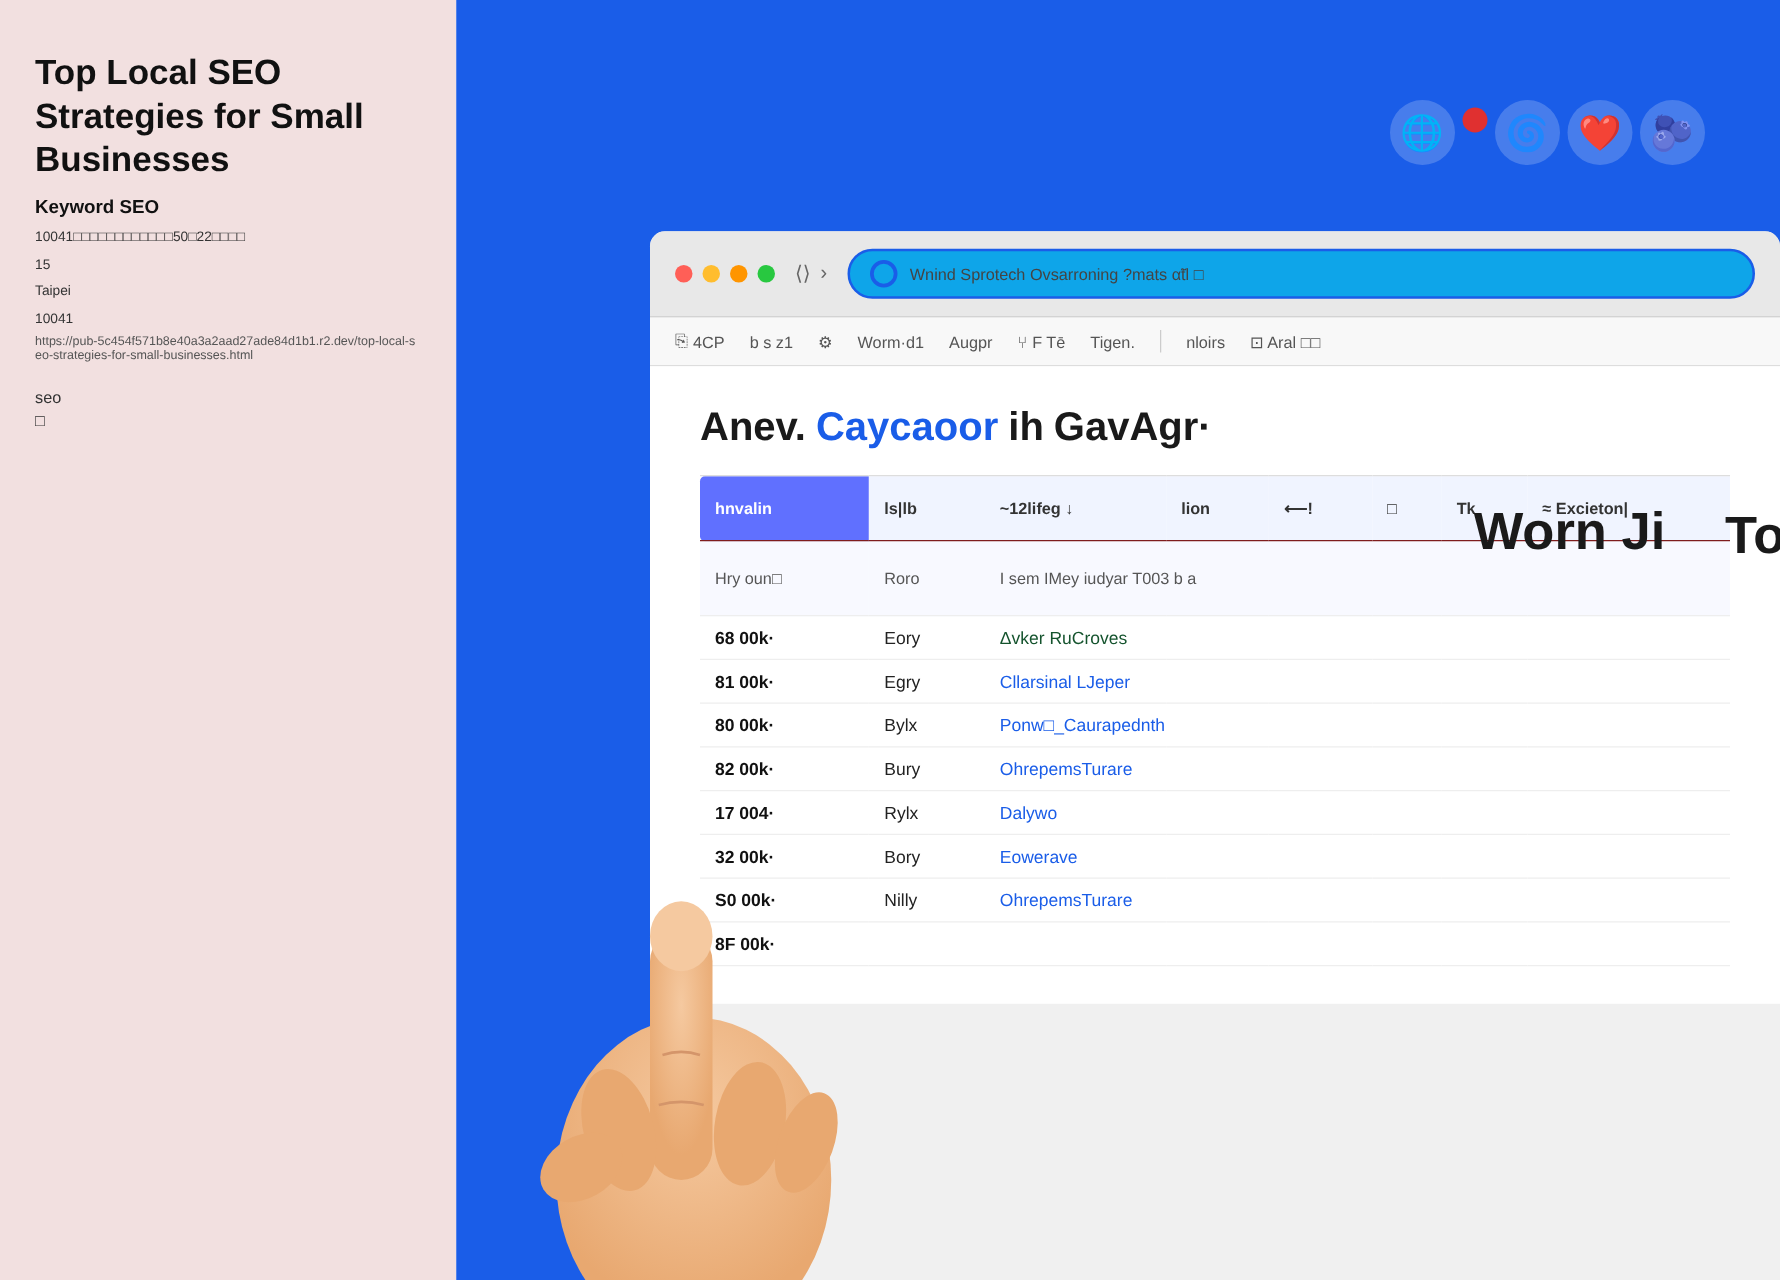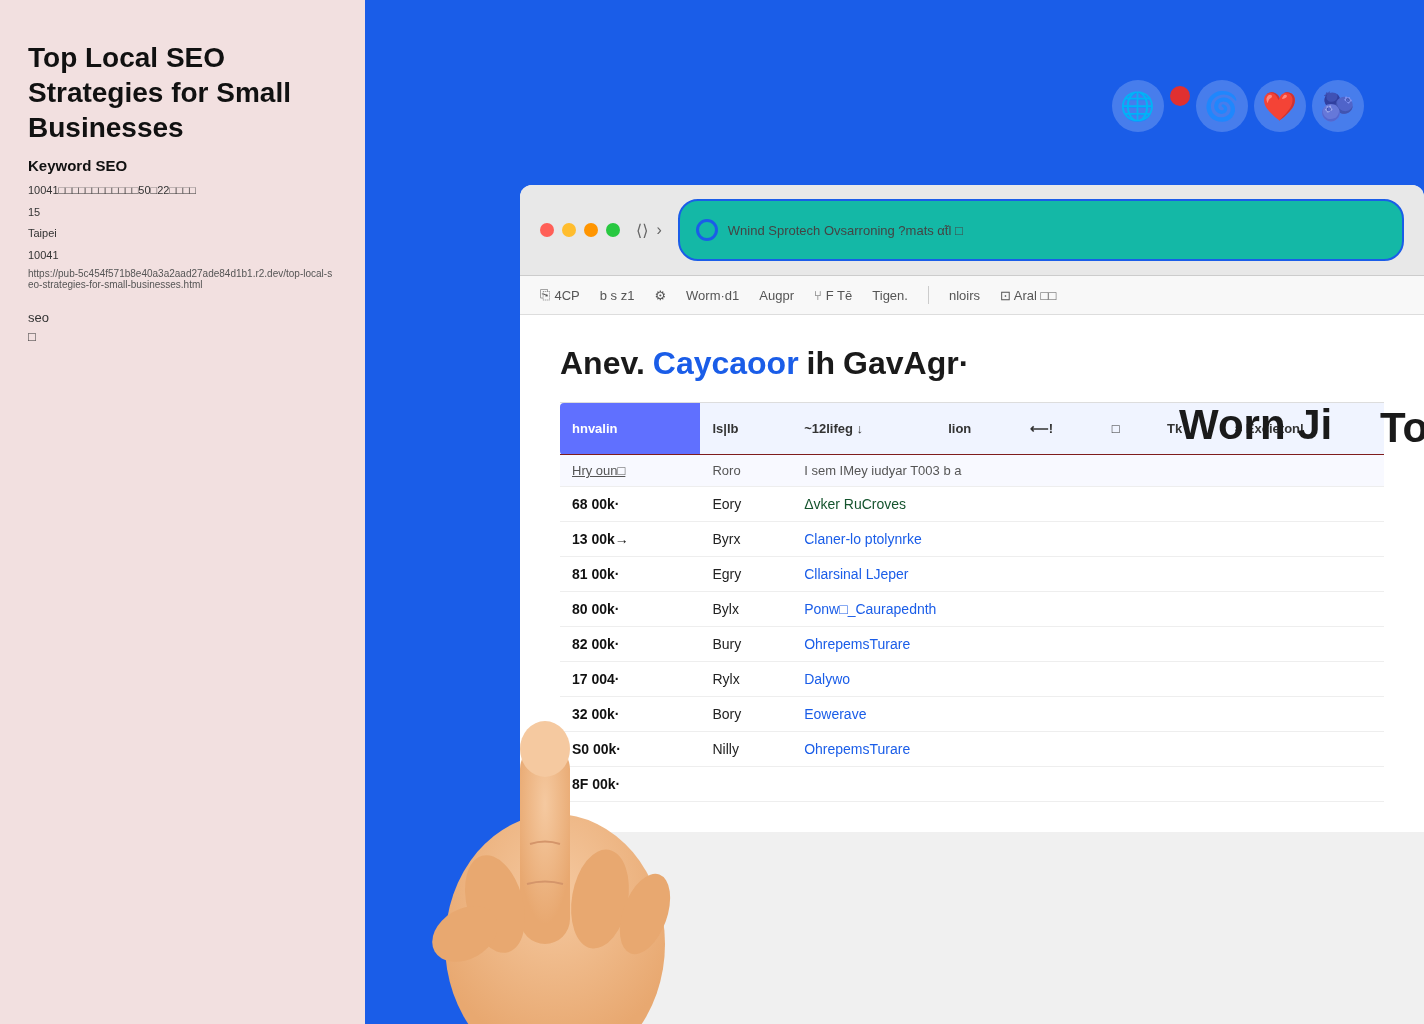--- a/index.html
+++ b/index.html
@@ -117,23 +117,23 @@
     .nav-buttons {
       display: flex;
       gap: 8px;
       align-items: center;
       color: #666;
       font-size: 14px;
     }
 
     .address-bar {
       flex: 1;
-      background: #14b8a6;
+      background: #0ea5e9;
       border-radius: 20px;
-      padding: 18px 16px;
+      padding: 7px 16px;
       display: flex;
       align-items: center;
       gap: 10px;
       border: 2px solid #1a5de8;
     }
 
     .address-bar-circle {
       width: 22px;
       height: 22px;
       border-radius: 50%;
@@ -350,35 +350,30 @@
             <th style="background:#6070ff;color:white;border-radius:4px 0 0 4px;">hnvalin</th>
             <th>ls|lb</th>
             <th>~12lifeg ↓</th>
             <th>lion</th>
             <th>⟵!</th>
             <th>□</th>
             <th>Tk</th>
             <th>≈ Excieton|</th>
           </tr>
           <tr style="background:#f8f9ff;border-bottom:1px solid #eee;">
-            <td style="padding:8px 12px;font-size:13px;color:#555;text-decoration:underline;">Hry oun□</td>
+            <td style="padding:22px 12px;font-size:13px;color:#555;">Hry oun□</td>
             <td style="padding:8px 12px;font-size:13px;color:#555;">Roro</td>
             <td colspan="6" style="padding:8px 12px;font-size:13px;color:#555;">I sem IMey iudyar T003 b a</td>
           </tr>
         </thead>
         <tbody>
           <tr class="table-row">
             <td>68 00k·</td>
             <td>Eory</td>
             <td colspan="6" style="color:#14532d;">Δvker RuCroves</td>
-          </tr>
-          <tr class="table-row">
-            <td>13 00k→</td>
-            <td>Byrx</td>
-            <td colspan="6">Claner-lo ptolynrke</td>
           </tr>
           <tr class="table-row">
             <td>81 00k·</td>
             <td>Egry</td>
             <td colspan="6">Cllarsinal LJeper</td>
           </tr>
           <tr class="table-row">
             <td>80 00k·</td>
             <td>Bylx</td>
             <td colspan="6">Ponw□_Caurapednth</td>

